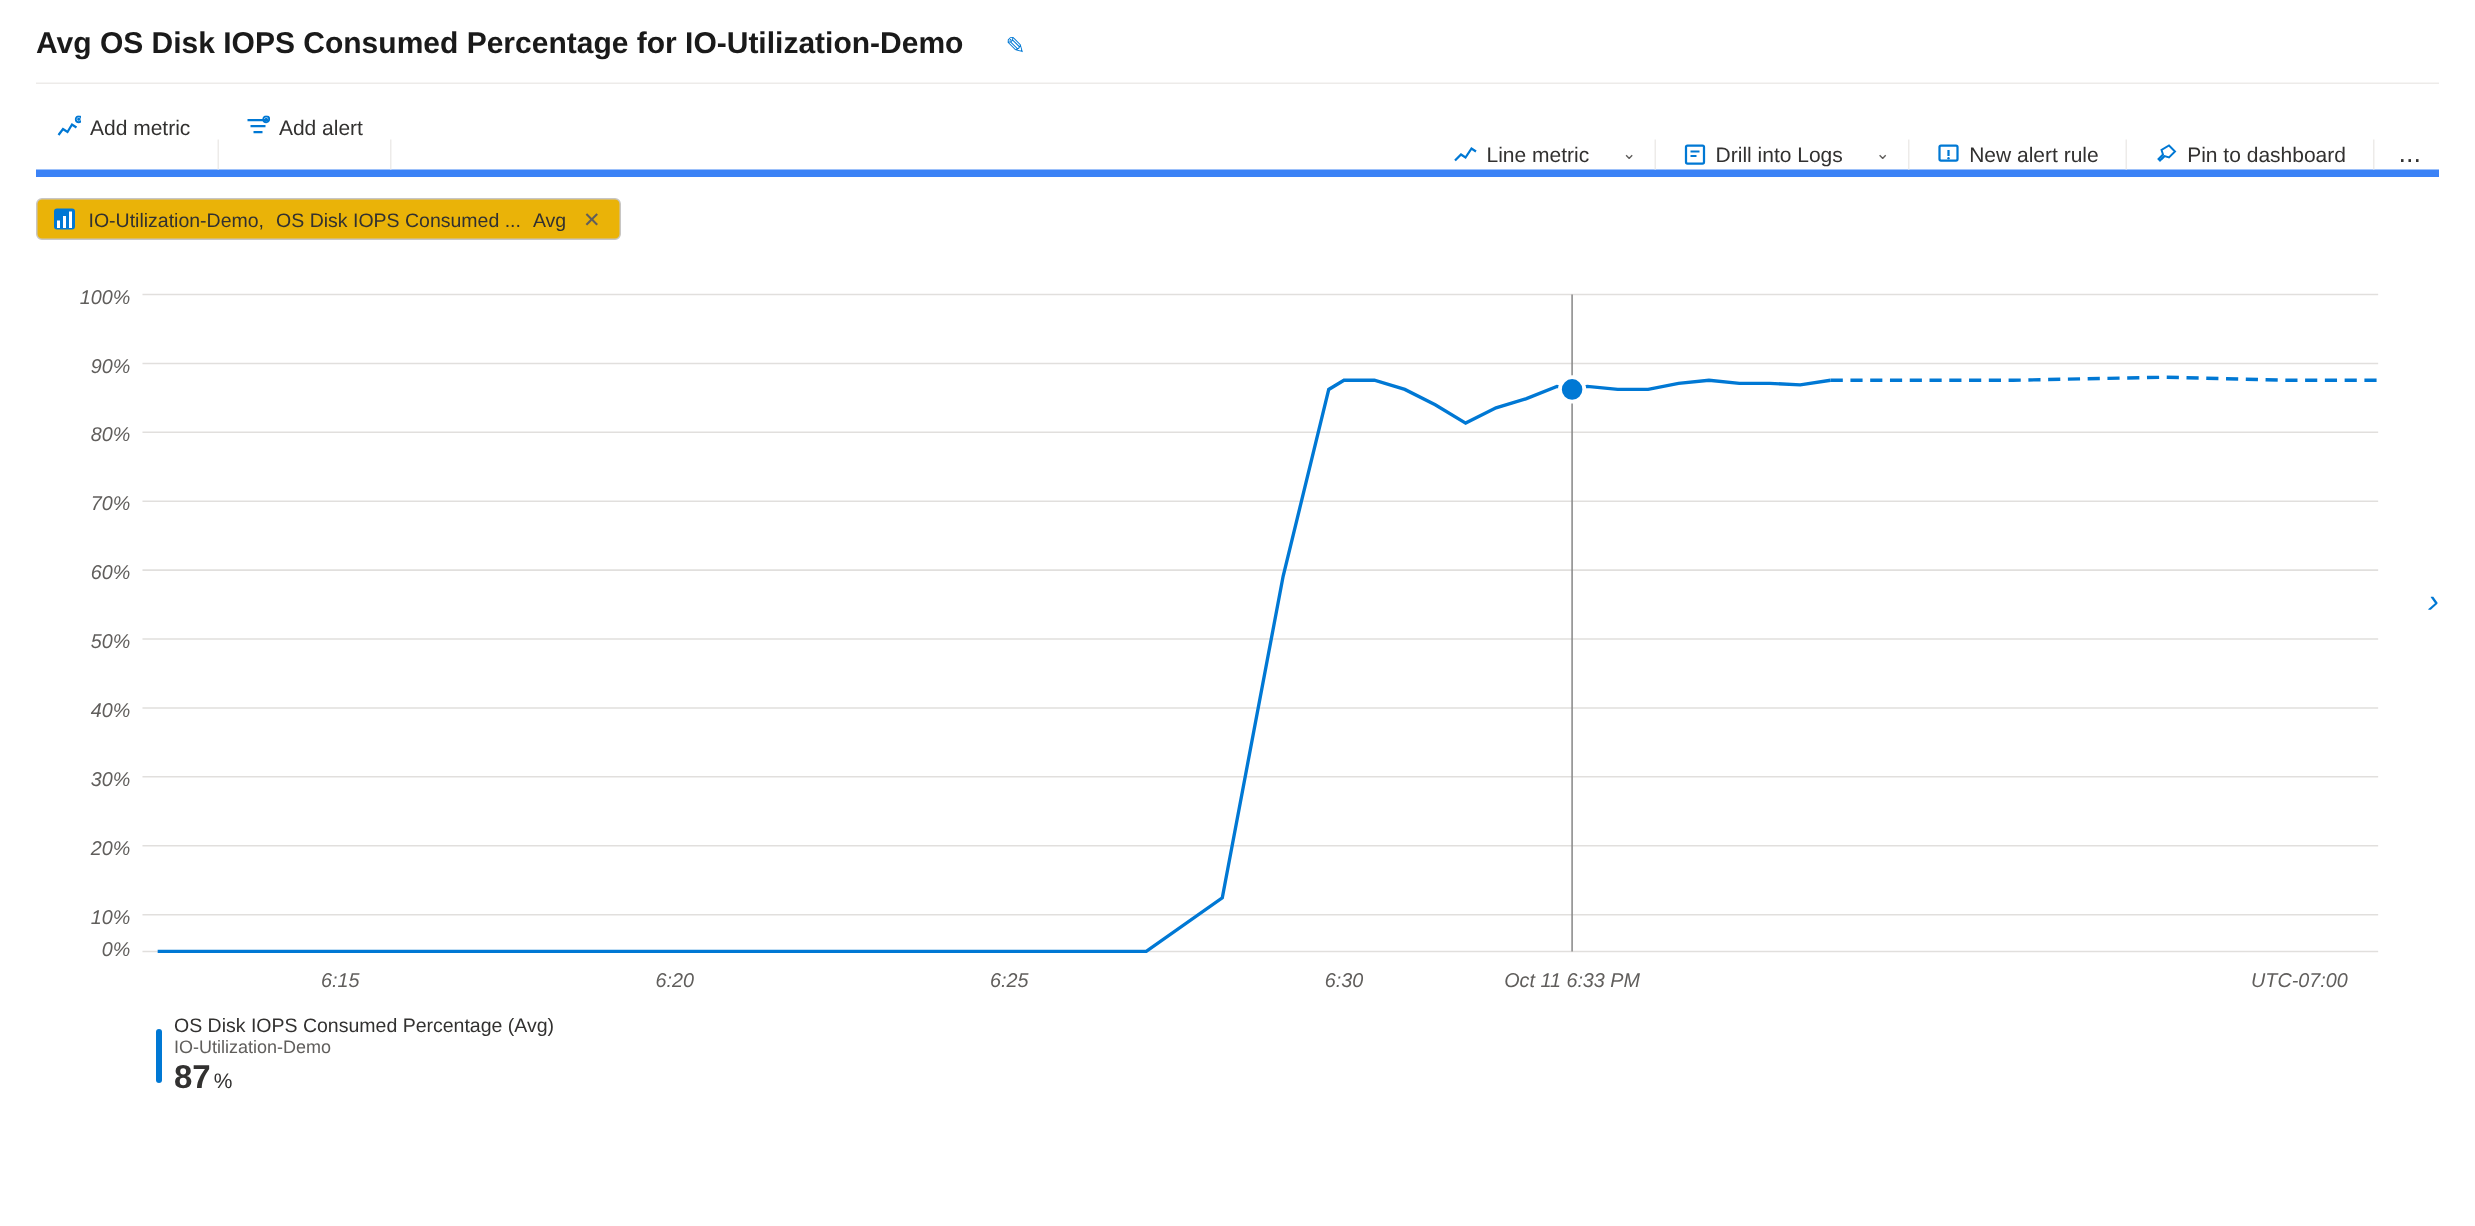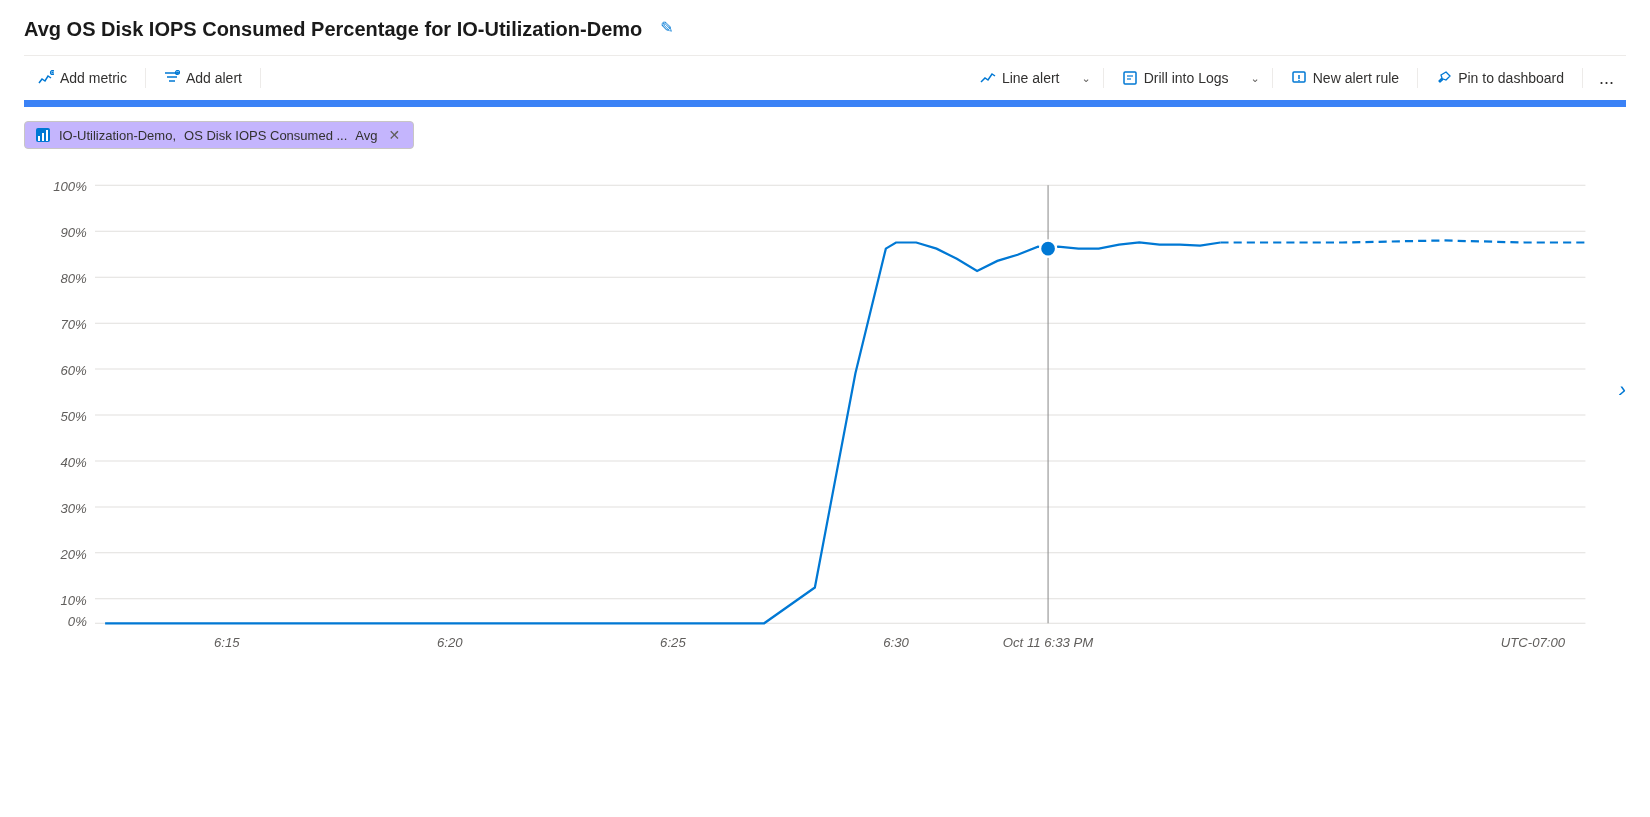--- a/index.html
+++ b/index.html
@@ -10,42 +10,42 @@
       font-size: 14px;
       width: 1650px;
       min-height: 817px;
       overflow: hidden;
     }
     .page-container {
       padding: 18px 24px 0 24px;
     }
     .title-row {
       display: flex;
-      align-items: flex-start;
-      gap: 18px;
+      align-items: flex-end;
+      gap: 28px;
       margin-bottom: 14px;
     }
     .page-title {
       font-size: 20px;
       font-weight: 600;
       color: #1a1a1a;
     }
     .edit-icon {
       color: #0078d4;
       font-size: 16px;
       cursor: pointer;
     }
     .toolbar {
       display: flex;
-      align-items: center;
+      align-items: flex-end;
       gap: 0;
       border-top: 1px solid #edebe9;
-      border-bottom: 7px solid #3b82f6;
+      border-bottom: 5px solid #3b82f6;
       padding: 0 0;
-      height: 52px;
+      height: 63px;
       margin-bottom: 14px;
     }
     .toolbar-btn {
       display: flex;
       align-items: center;
       gap: 6px;
       padding: 0 14px;
       height: 100%;
       background: none;
       border: none;
@@ -90,21 +90,21 @@
       font-size: 18px;
       color: #323130;
       border: none;
       background: none;
     }
 
     .metric-tag {
       display: inline-flex;
       align-items: center;
       gap: 8px;
-      background: #c4b5fd;
+      background: #eab308;
       border: 1px solid #c8c6c4;
       border-radius: 4px;
       padding: 4px 10px;
       font-size: 13px;
       margin-bottom: 10px;
       cursor: pointer;
     }
     .metric-tag-close {
       color: #605e5c;
       font-size: 14px;
@@ -220,21 +220,21 @@
     <div class="toolbar-separator"></div>
 
 
     <div class="toolbar-right">
 
       <div class="toolbar-btn-with-dropdown">
         <button class="toolbar-btn">
           <svg width="16" height="16" viewBox="0 0 16 16" fill="none">
             <polyline points="1,12 5,8 8,10 12,4 15,6" stroke="#0078d4" stroke-width="1.5" fill="none"></polyline>
           </svg>
-          <span>Line alert</span>
+          <span>Line metric</span>
         </button>
         <span class="dropdown-arrow">⌄</span>
       </div>
 
       <div class="toolbar-separator"></div>
 
       <div class="toolbar-btn-with-dropdown">
         <button class="toolbar-btn">
           <svg width="16" height="16" viewBox="0 0 16 16" fill="none">
             <rect x="2" y="2" width="12" height="12" rx="1" stroke="#0078d4" stroke-width="1.5" fill="none"></rect>
@@ -362,14 +362,27 @@
       <polyline points="1180,72 1300,72 1400,70 1480,72 1540,72" stroke="#0078d4" stroke-width="2.2" fill="none" stroke-dasharray="8,5"></polyline>
 
       <circle cx="1010" cy="78" r="8" fill="#0078d4" stroke="white" stroke-width="2.5"></circle>
     </svg>
 
     
     <span class="chevron-right-nav" style="right:0;top:45%;position:absolute;">›</span>
   </div>
 
   
+  <div class="legend-area">
+    <div class="legend-row">
+      <div class="legend-bar"></div>
+      <div class="legend-text-block">
+        <span class="legend-title">OS Disk IOPS Consumed Percentage (Avg)</span>
+        <span class="legend-subtitle">IO-Utilization-Demo</span>
+        <div class="legend-value">
+          <span>87</span>
+          <span class="legend-unit">%</span>
+        </div>
+      </div>
+    </div>
+  </div>
 
 </div>
 
 </body></html>

